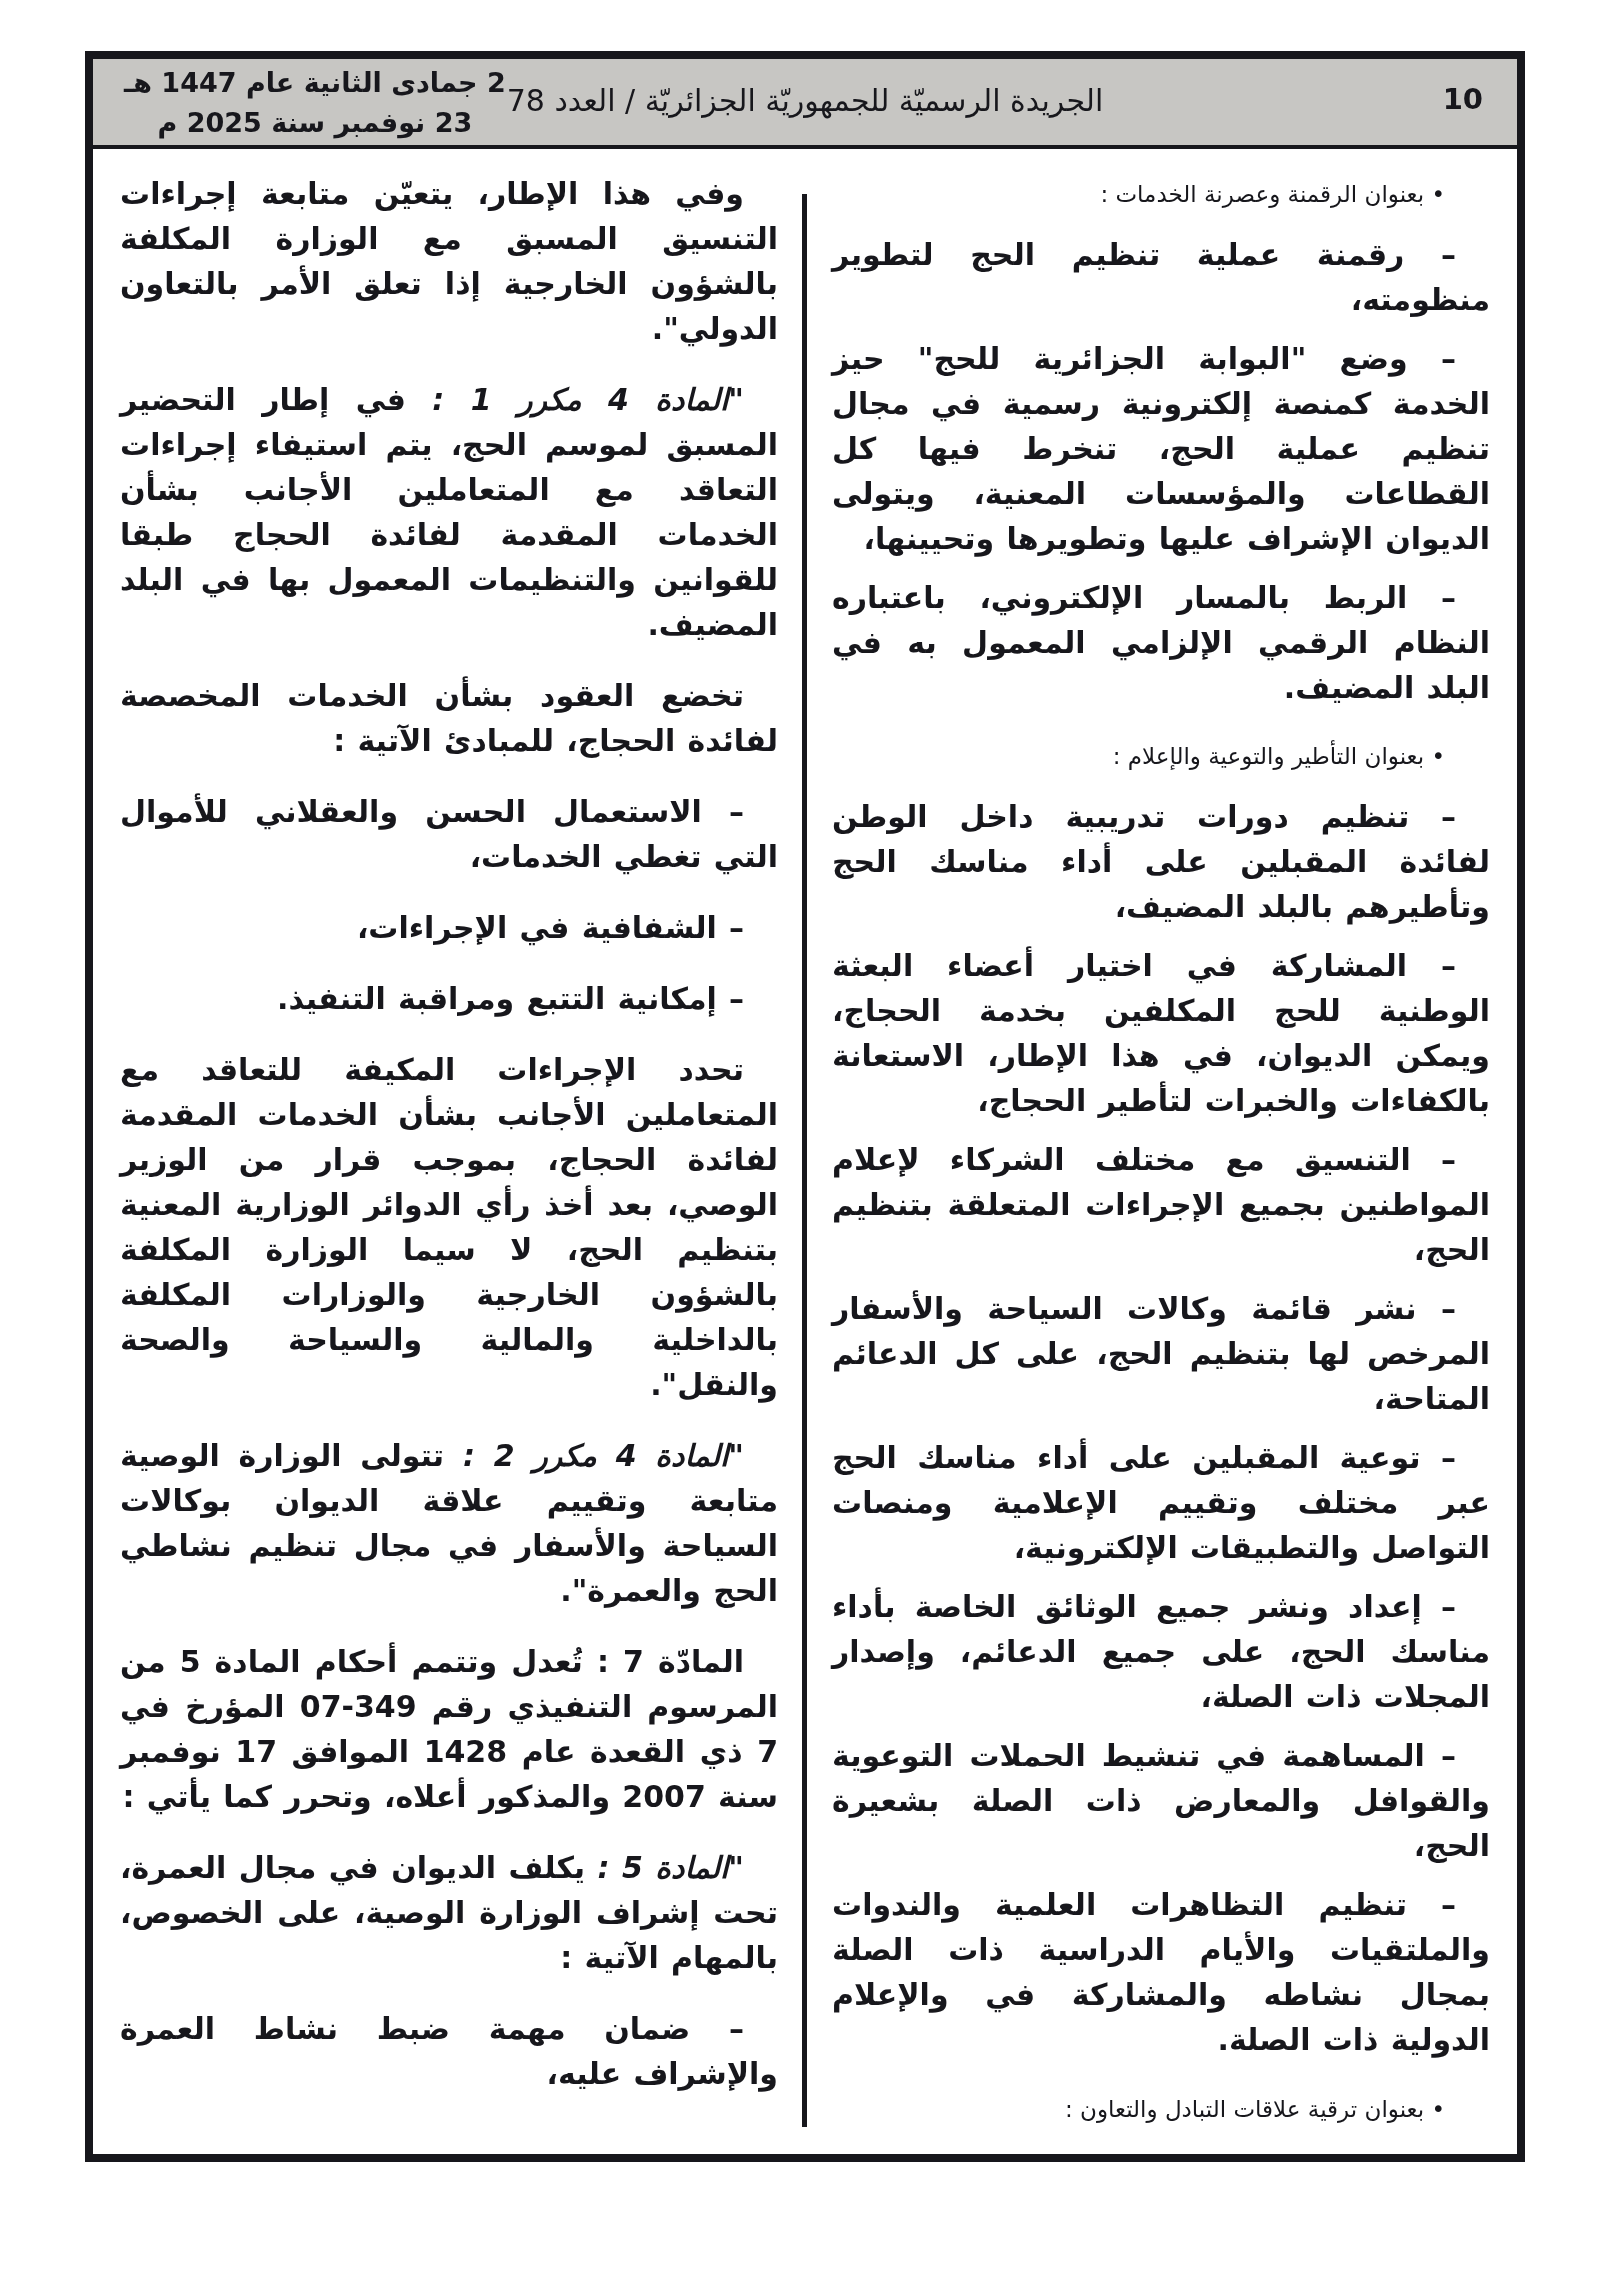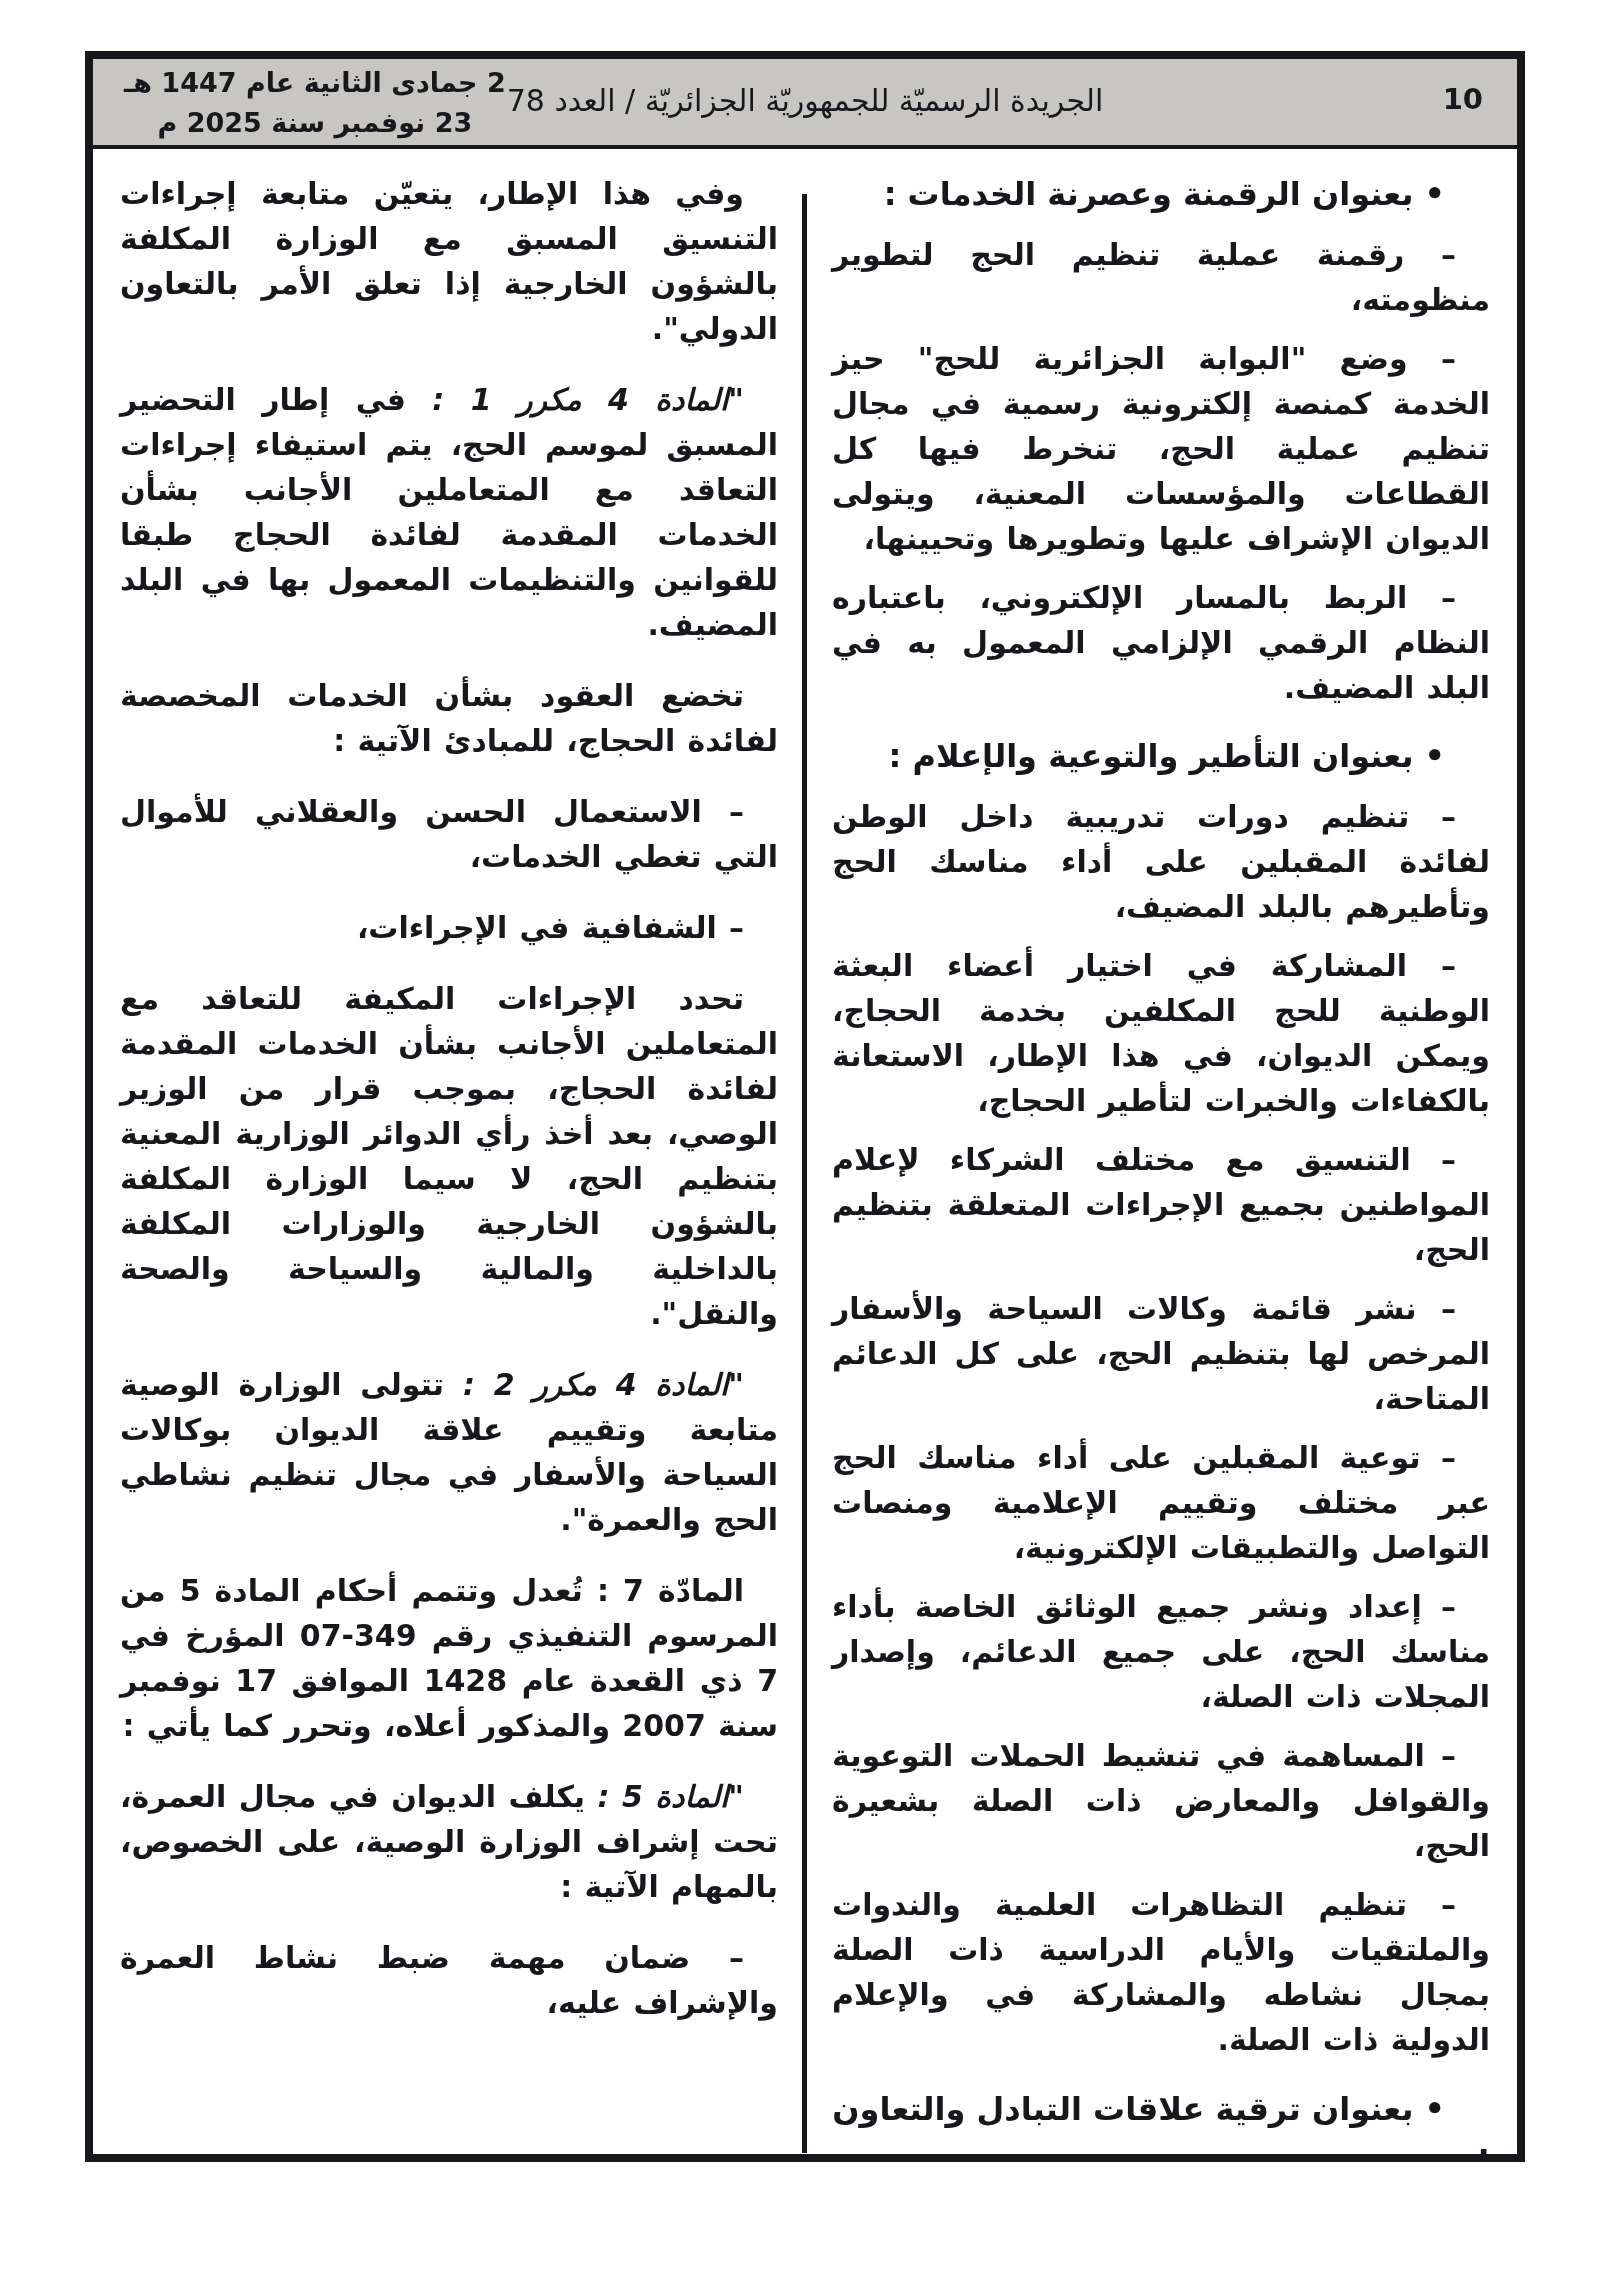--- a/index.html
+++ b/index.html
@@ -77,22 +77,22 @@
     font-size:30px;
     font-weight:bold;
     line-height:45px;
     text-align:justify;
     text-indent:34px;
     margin-top:14px;
     word-spacing:1.8px;
   }
   .col-left .para{margin-top:26px;}
   .heading{
-    font-size:32px;
-    font-weight:bold;
+    font-size:23px;
+    font-weight:normal;
     line-height:47px;
     text-align:right;
     text-indent:45px;
     margin-top:23.5px;
     letter-spacing:0.5px;
   }
   .first{margin-top:1.8px !important;}
   .lead-italic{font-style:italic;font-weight:bold;}
   .lead-bold{font-weight:bold;}
 </style>
@@ -128,20 +128,21 @@
           <p class="para">– المساهمة في تنشيط الحملات التوعوية والقوافل والمعارض ذات الصلة بشعيرة الحج،</p>
           <p class="para">– تنظيم التظاهرات العلمية والندوات والملتقيات والأيام الدراسية ذات الصلة بمجال نشاطه والمشاركة في والإعلام الدولية ذات الصلة.</p>
           <p class="heading">• بعنوان ترقية علاقات التبادل والتعاون :</p>
         </div>
       <div class="col col-left" id="col-left">
           <p class="para first">وفي هذا الإطار، يتعيّن متابعة إجراءات التنسيق المسبق مع الوزارة المكلفة بالشؤون الخارجية إذا تعلق الأمر بالتعاون الدولي".</p>
           <p class="para"><span class="lead-italic">"المادة 4 مكرر 1 :</span> في إطار التحضير المسبق لموسم الحج، يتم استيفاء إجراءات التعاقد مع المتعاملين الأجانب بشأن الخدمات المقدمة لفائدة الحجاج طبقا للقوانين والتنظيمات المعمول بها في البلد المضيف.</p>
           <p class="para">تخضع العقود بشأن الخدمات المخصصة لفائدة الحجاج، للمبادئ الآتية :</p>
           <p class="para">– الاستعمال الحسن والعقلاني للأموال التي تغطي الخدمات،</p>
           <p class="para">– الشفافية في الإجراءات،</p>
+          <p class="para">– إمكانية التتبع ومراقبة التنفيذ.</p>
           <p class="para">تحدد الإجراءات المكيفة للتعاقد مع المتعاملين الأجانب بشأن الخدمات المقدمة لفائدة الحجاج، بموجب قرار من الوزير الوصي، بعد أخذ رأي الدوائر الوزارية المعنية بتنظيم الحج، لا سيما الوزارة المكلفة بالشؤون الخارجية والوزارات المكلفة بالداخلية والمالية والسياحة والصحة والنقل".</p>
           <p class="para"><span class="lead-italic">"المادة 4 مكرر 2 :</span> تتولى الوزارة الوصية متابعة وتقييم علاقة الديوان بوكالات السياحة والأسفار في مجال تنظيم نشاطي الحج والعمرة".</p>
           <p class="para"><span class="lead-bold">المادّة 7 :</span> تُعدل وتتمم أحكام المادة 5 من المرسوم التنفيذي رقم 349-07 المؤرخ في 7 ذي القعدة عام 1428 الموافق 17 نوفمبر سنة 2007 والمذكور أعلاه، وتحرر كما يأتي :</p>
           <p class="para"><span class="lead-italic">"المادة 5 :</span> يكلف الديوان في مجال العمرة، تحت إشراف الوزارة الوصية، على الخصوص، بالمهام الآتية :</p>
           <p class="para">– ضمان مهمة ضبط نشاط العمرة والإشراف عليه،</p>
         </div>
     </div>
 
   </div>
 </div>

